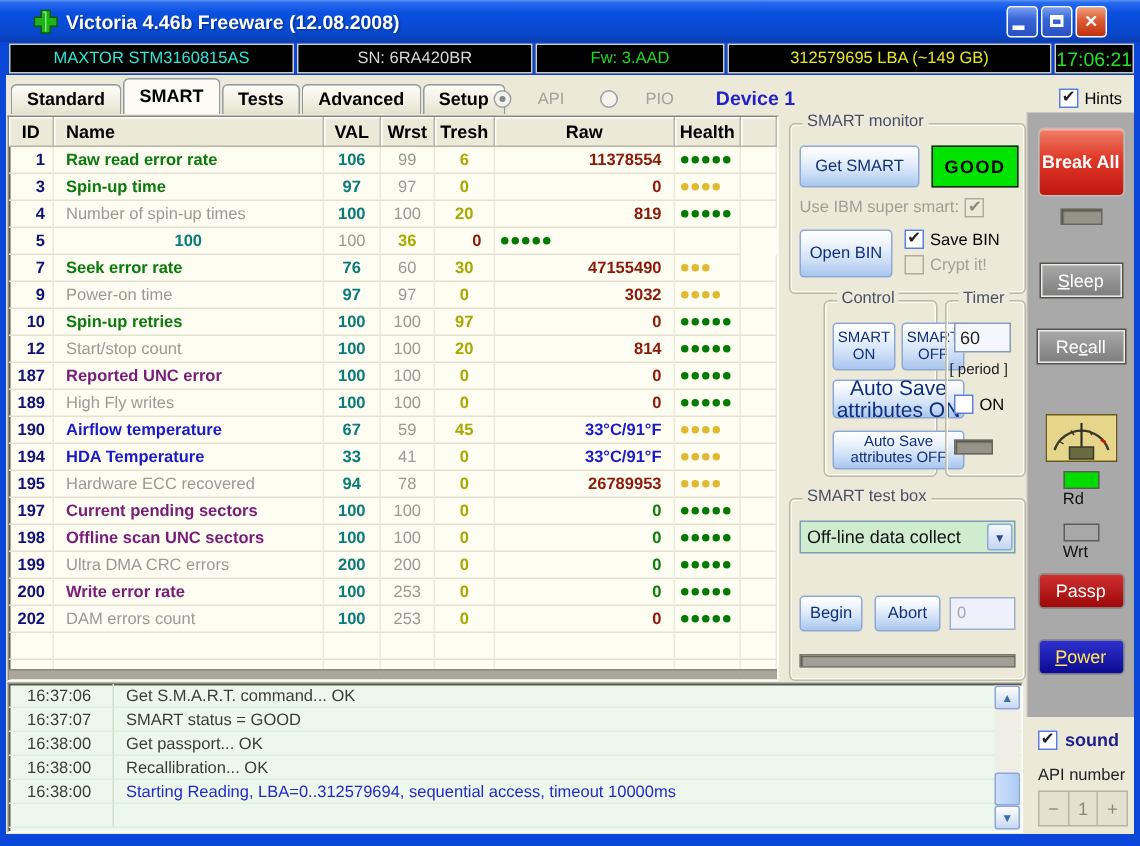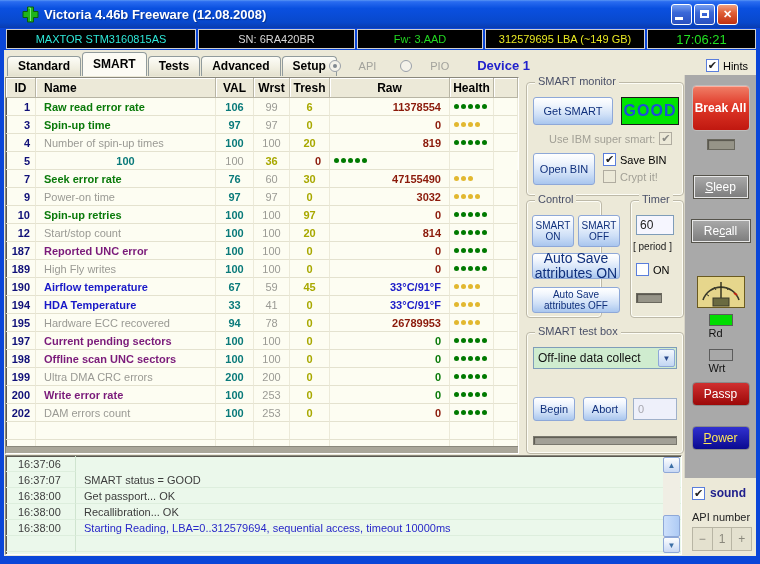--- a/index.html
+++ b/index.html
@@ -20,21 +20,21 @@
   .winbtn .maxi { width:9px; height:8px; border:2px solid #fff; border-top-width:3px; }
 
   
   .infobar { position:absolute; left:0; top:28px; width:760px; height:22px; background:#0a46d8;
     display:flex; gap:2px; padding:1px 4px 1px 6px; }
   .iseg { background:#000; border:1px solid #cfcfcf; display:flex; align-items:center; justify-content:center;
     font-size:11px; height:20px; }
   .iseg.model { width:190px; color:#2ee8d8; }
   .iseg.sn { width:157px; color:#d8d8d8; }
   .iseg.fw { width:126px; color:#22d822; }
-  .iseg.lba { width:160px; color:#e8e822; }
+  .iseg.lba { width:216px; color:#e8e822; }
   .iseg.clock { flex:1; color:#22e022; font-size:13px; }
 
   
   .bodyarea { position:absolute; left:4px; top:50px; width:752px; height:506px; background:#ece9d8; }
 
   
   .tabbar { position:absolute; left:0; top:0; width:752px; height:26px; }
   .tabstrip { position:absolute; left:3px; bottom:0; display:flex; align-items:flex-end; }
   .tab { height:20px; padding:2px 10px 0 10px; margin-right:1px; font-size:12px; font-weight:bold; color:#000;
     background:linear-gradient(180deg,#fdfdf8 0%,#f0eee0 60%,#e4e1cf 100%);
@@ -76,28 +76,28 @@
   .r-red { color:#8b1a0a; } .r-blue { color:#1a1ac8; } .r-green { color:#0a7a0a; }
   .c-health { padding-left:4px; gap:2px; }
   .dot { width:5px; height:5px; border-radius:50%; display:inline-block; }
   .dot-green { background:#007a00; } .dot-yellow { background:#e2b830; }
   .tbottom { position:absolute; left:0; bottom:0; width:100%; height:7px; background:#aaa79a; border-top:1px solid #8a887c; }
 
   
   .grp { position:absolute; border:1px solid #bdb9a8; border-radius:4px; box-shadow:inset 0 0 0 1px #fdfdf6; }
   .grp-label { position:absolute; top:-8px; left:8px; background:#ece9d8; padding:0 3px; font-size:11px; color:#4a5068; }
   .grp-smart { left:522px; top:32px; width:158px; height:114px; }
-  .grp-control { left:522px; top:150px; width:76px; height:118px; }
+  .grp-control { left:545px; top:150px; width:76px; height:118px; }
   .grp-timer { left:626px; top:150px; width:54px; height:118px; }
   .grp-test { left:522px; top:282px; width:158px; height:122px; }
 
   .btn-xp { background:linear-gradient(180deg,#ffffff 0%,#f1f6fd 25%,#cfe0f7 65%,#a9c6ee 100%);
     border:1px solid #8ea8d8; border-radius:3px; color:#10307c; font-size:11px;
     display:flex; align-items:center; justify-content:center; text-align:center; line-height:1.1; }
-  .good { background:#00e400; border:1px solid #1a1a1a; color:#1d4ed8; font-weight:bold; font-size:16px;
+  .good { background:#00e400; border:1px solid #1a1a1a; color:#000000; font-weight:bold; font-size:12px;
     display:flex; align-items:center; justify-content:center; letter-spacing:1px; }
   .glabel { font-size:11px; }
   .graylbl { color:#a2a096; }
 
   .indicator { background:#969488; border:1px solid #6a685e; box-shadow:inset 1px 1px 1px #55534b; }
 
   .timer-input { width:38px; height:20px; background:#f6f6ff; border:1px solid #7f9db9; font-size:12px; color:#222;
     padding-left:3px; display:flex; align-items:center; }
   .cnt-input { width:44px; height:22px; background:#eef0fa; border:1px solid #9fb0c9; font-size:11px; color:#a8a8b0;
     padding-left:4px; display:flex; align-items:center; }
@@ -524,21 +524,21 @@
             <div class="tc c-extra"></div>
           </div>
         </div>
       <div class="tbottom"></div>
     </div>
 
     <div class="grp grp-smart">
       <div class="grp-label">SMART monitor</div>
       <div class="btn-xp" style="position:absolute;left:6px;top:14px;width:80px;height:28px;">Get SMART</div>
       <div class="good" style="position:absolute;left:94px;top:14px;width:58px;height:28px;">GOOD</div>
-      <div style="position:absolute;left:6px;top:49px;display:flex;align-items:center;gap:4px;width:148px;margin-left:16px;">
+      <div style="position:absolute;left:6px;top:49px;display:flex;gap:4px;width:148px;">
         <span class="glabel graylbl">Use IBM super smart:</span>
         <span class="cb gray">✔</span>
       </div>
       <div class="btn-xp" style="position:absolute;left:6px;top:70px;width:62px;height:32px;">Open BIN</div>
       <div style="position:absolute;left:76px;top:70px;display:flex;align-items:center;gap:4px;">
         <span class="cb">✔</span>
         <span class="glabel">Save BIN</span>
       </div>
       <div style="position:absolute;left:76px;top:87px;display:flex;align-items:center;gap:4px;">
         <span class="cb gray"></span>
@@ -603,20 +603,21 @@
         </div>
       </div>
       <div class="btn-passp">Passp</div>
       <div class="btn-power"><u>P</u>ower</div>
     </div>
 
     <div class="logpanel">
       <div>
           <div class="logrow">
             <div class="logtime">16:37:06</div>
+            <div class="logmsg">Get S.M.A.R.T. command... OK</div>
           </div>
           <div class="logrow">
             <div class="logtime">16:37:07</div>
             <div class="logmsg">SMART status = GOOD</div>
           </div>
           <div class="logrow">
             <div class="logtime">16:38:00</div>
             <div class="logmsg">Get passport... OK</div>
           </div>
           <div class="logrow">

